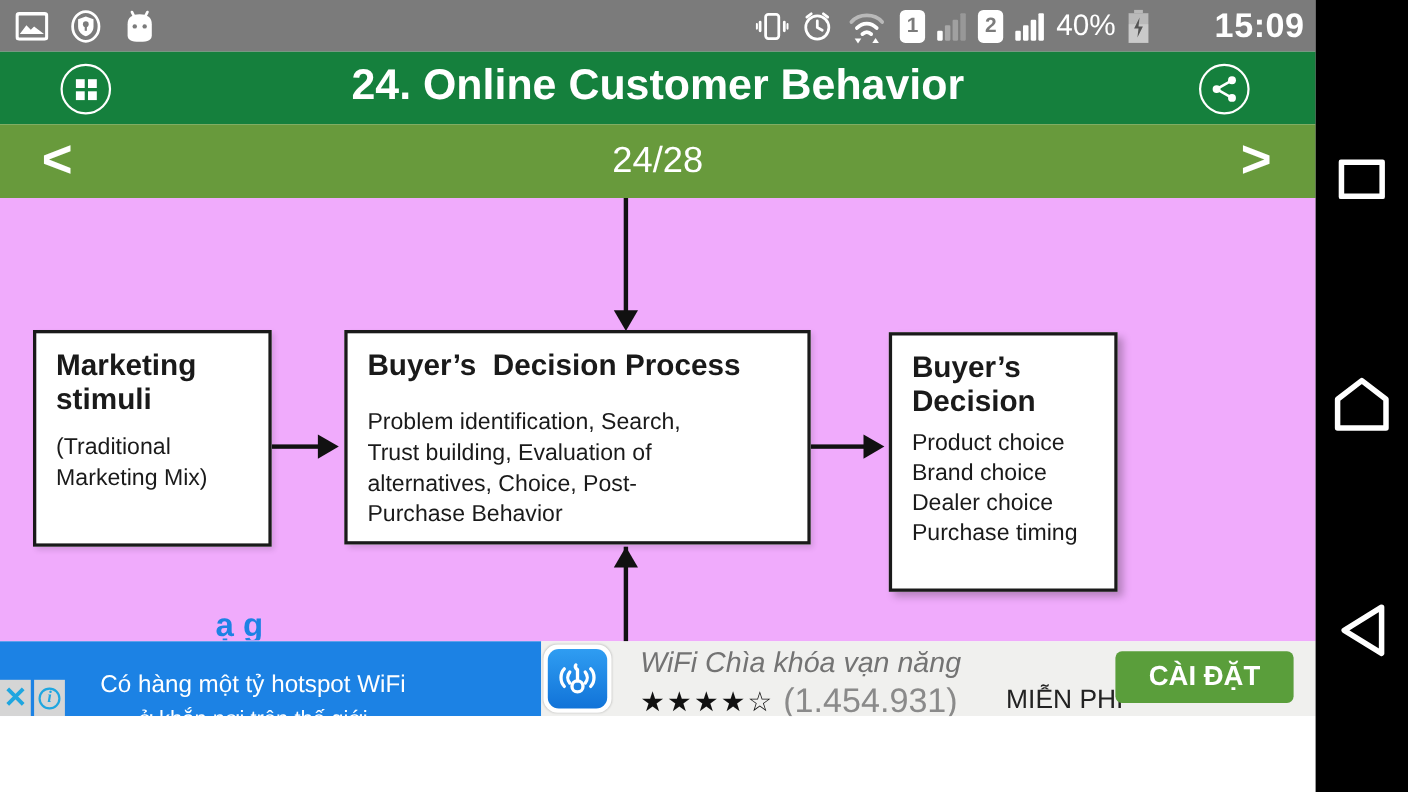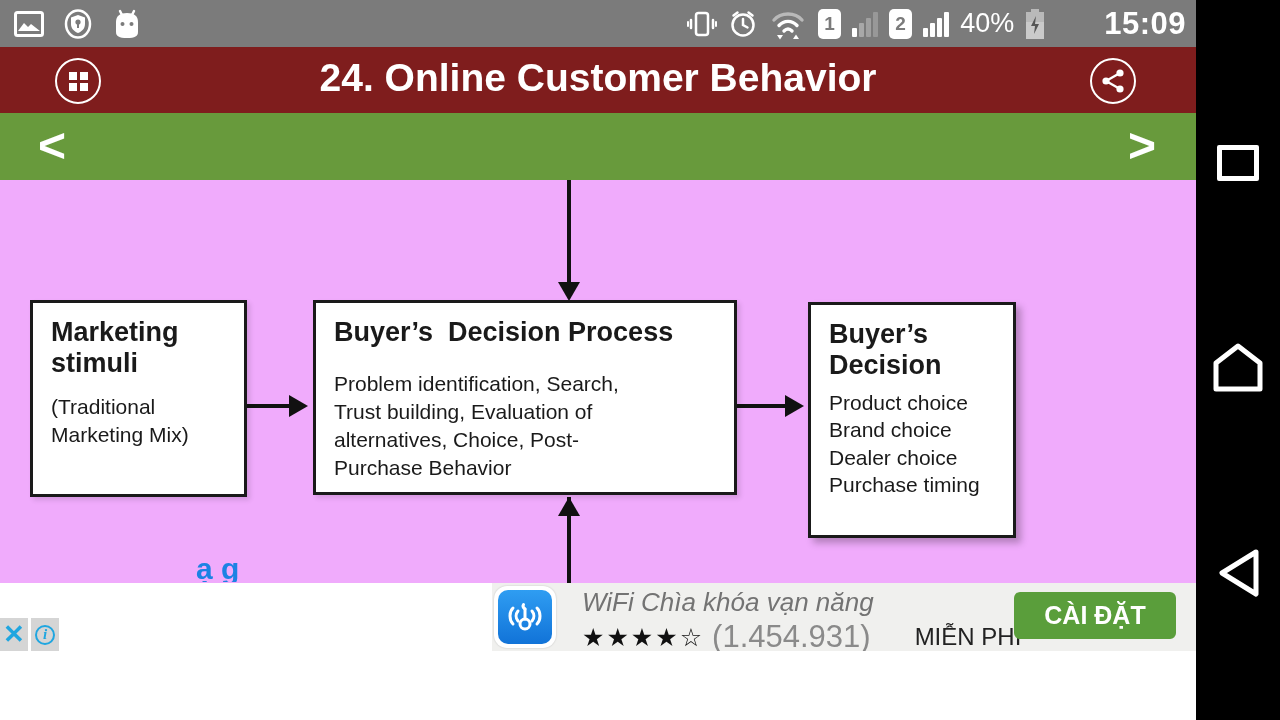--- a/index.html
+++ b/index.html
@@ -11,21 +11,21 @@
   .status-bar { position:absolute; left:0; top:0; width:1196px; height:47px; background:#7b7b7b; }
   .sb-left { position:absolute; left:14px; top:0; height:47px; display:flex; align-items:center; gap:20px; }
   .sb-right { position:absolute; right:10px; top:0; height:47px; display:flex; align-items:center; gap:11px; }
   .sb-text { color:#fff; font-size:27px; }
   .sb-time { color:#fff; font-size:31px; font-weight:bold; letter-spacing:0.5px;margin-left:48px; }
   .sim-badge { width:23px; height:30px; background:#fff; border-radius:5px; color:#7b7b7b; font-size:19px; font-weight:bold; display:flex; align-items:center; justify-content:center; }
   .sig { display:flex; align-items:flex-end; gap:2px; height:26px; }
   .sig i { display:block; width:5px; border-radius:1px; }
 
   
-  .header { position:absolute; left:0; top:47px; width:1196px; height:66px; background:#7f1d1d; }
+  .header { position:absolute; left:0; top:47px; width:1196px; height:66px; background:#15803d; }
   .hdr-title { position:absolute; left:0; top:9px; width:1196px; text-align:center; color:#fff; font-size:39px; font-weight:bold; }
   .circle-btn { position:absolute; top:11px; width:46px; height:46px; border:2px solid #fff; border-radius:50%; display:flex; align-items:center; justify-content:center; }
   .grid-glyph { display:grid; grid-template-columns:8px 8px; grid-template-rows:8px 8px; gap:3px; }
   .grid-glyph i { background:#fff; display:block; }
 
   
   .pager { position:absolute; left:0; top:113px; width:1196px; height:67px; background:#689a3c; color:#fff; }
   .pager-arrow { position:absolute; top:2px; font-size:48px; font-weight:bold; line-height:62px; cursor:pointer; }
   .pager-pos { position:absolute; left:0; top:13px; width:1196px; text-align:center; font-size:33px; }
 
@@ -149,20 +149,21 @@
           <circle cx="20" cy="5" r="3.6" fill="#fff"></circle>
           <circle cx="6" cy="13" r="3.6" fill="#fff"></circle>
           <circle cx="20" cy="21" r="3.6" fill="#fff"></circle>
           <path d="M6 13 L20 5 M6 13 L20 21" stroke="#fff" stroke-width="2.4"></path>
         </svg>
     </div>
   </div>
 
   <div class="pager">
     <span class="pager-arrow" style="left:38px">&lt;</span>
+    <span class="pager-pos">24/28</span>
     <span class="pager-arrow" style="right:40px">&gt;</span>
   </div>
 
   <div class="canvas">
 
     <div class="vline" style="left:567px; top:0; height:116px"></div>
     <div class="tri-down" style="left:558px; top:102px"></div>
 
     <div class="vline" style="left:567px; top:317px; height:86px"></div>
     <div class="tri-up" style="left:558px; top:317px"></div>
@@ -196,20 +197,24 @@
         <div class="dbox-line">Brand choice</div>
         <div class="dbox-line">Dealer choice</div>
         <div class="dbox-line">Purchase timing</div>
       </div>
     </div>
   </div>
 
   <div class="clipped-frag">ạ g</div>
 
   <div class="ad">
+    <div class="ad-blue">
+      <div class="ad-line1">Có hàng một tỷ hotspot WiFi</div>
+      <div class="ad-line2">ở khắp nơi trên thế giới</div>
+    </div>
     <div class="ad-gray"></div>
     <div class="ad-appicon">
       <div class="ad-appicon-inner">
         <svg width="46" height="46" viewBox="0 0 46 46">
             <path d="M11 14 C7 18 7 26 11 30" fill="none" stroke="#fff" stroke-width="3" stroke-linecap="round"></path>
             <path d="M16 17 C13.5 20 13.5 24 16 27" fill="none" stroke="#fff" stroke-width="3" stroke-linecap="round"></path>
             <path d="M35 14 C39 18 39 26 35 30" fill="none" stroke="#fff" stroke-width="3" stroke-linecap="round"></path>
             <path d="M30 17 C32.5 20 32.5 24 30 27" fill="none" stroke="#fff" stroke-width="3" stroke-linecap="round"></path>
             <circle cx="23" cy="30" r="5" fill="none" stroke="#fff" stroke-width="3"></circle>
             <path d="M23 25 V15" stroke="#fff" stroke-width="3" stroke-linecap="round"></path>

